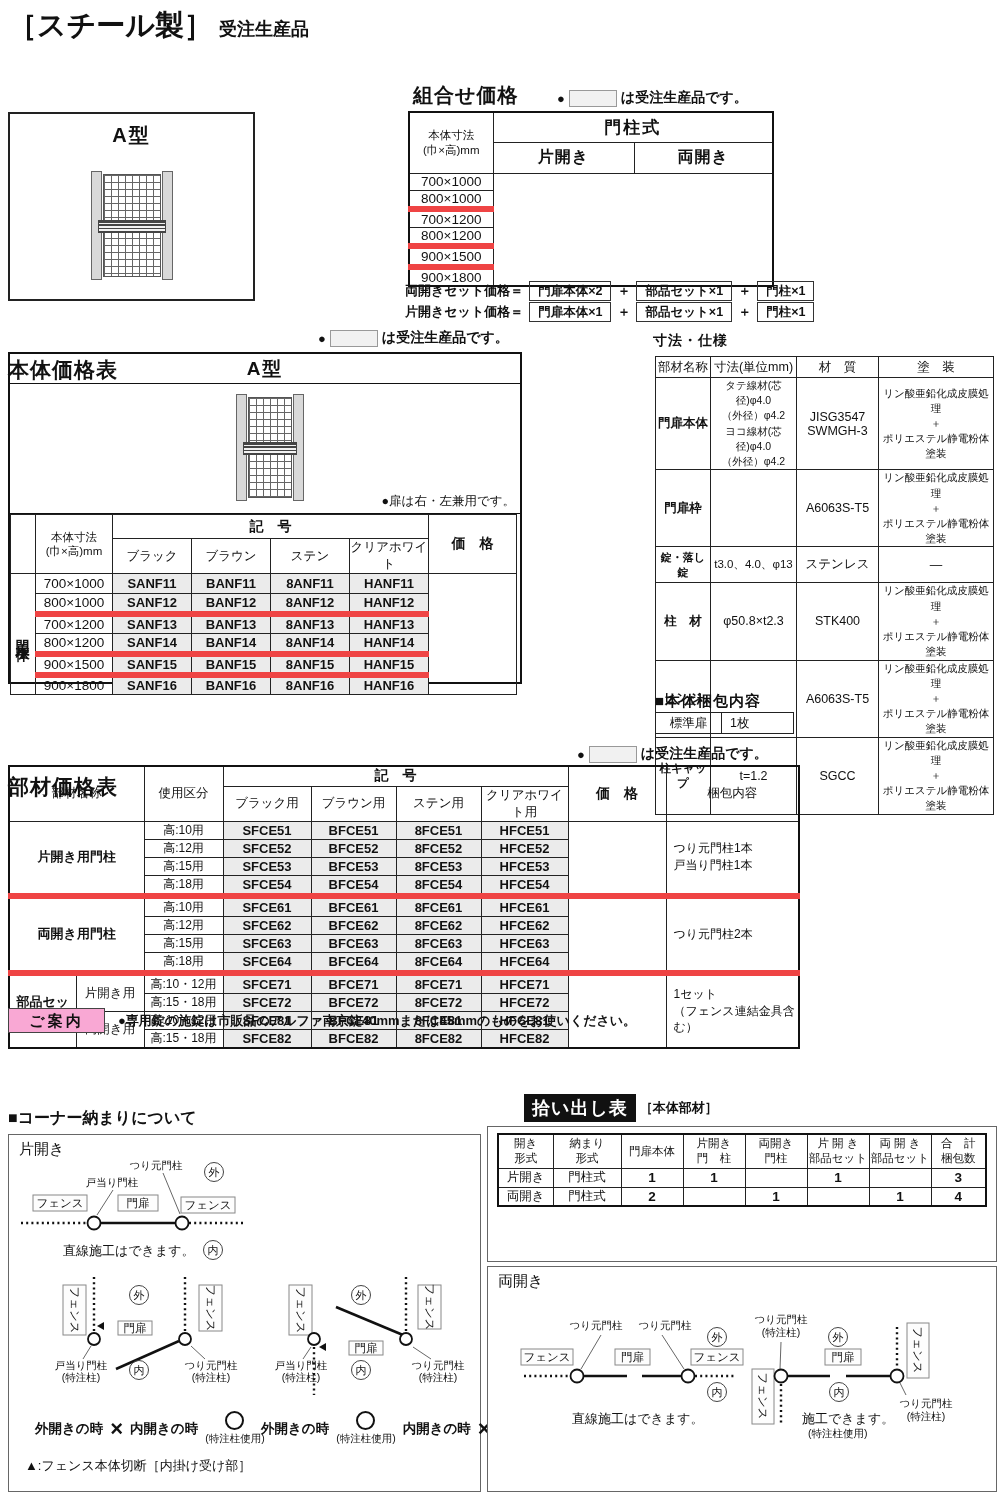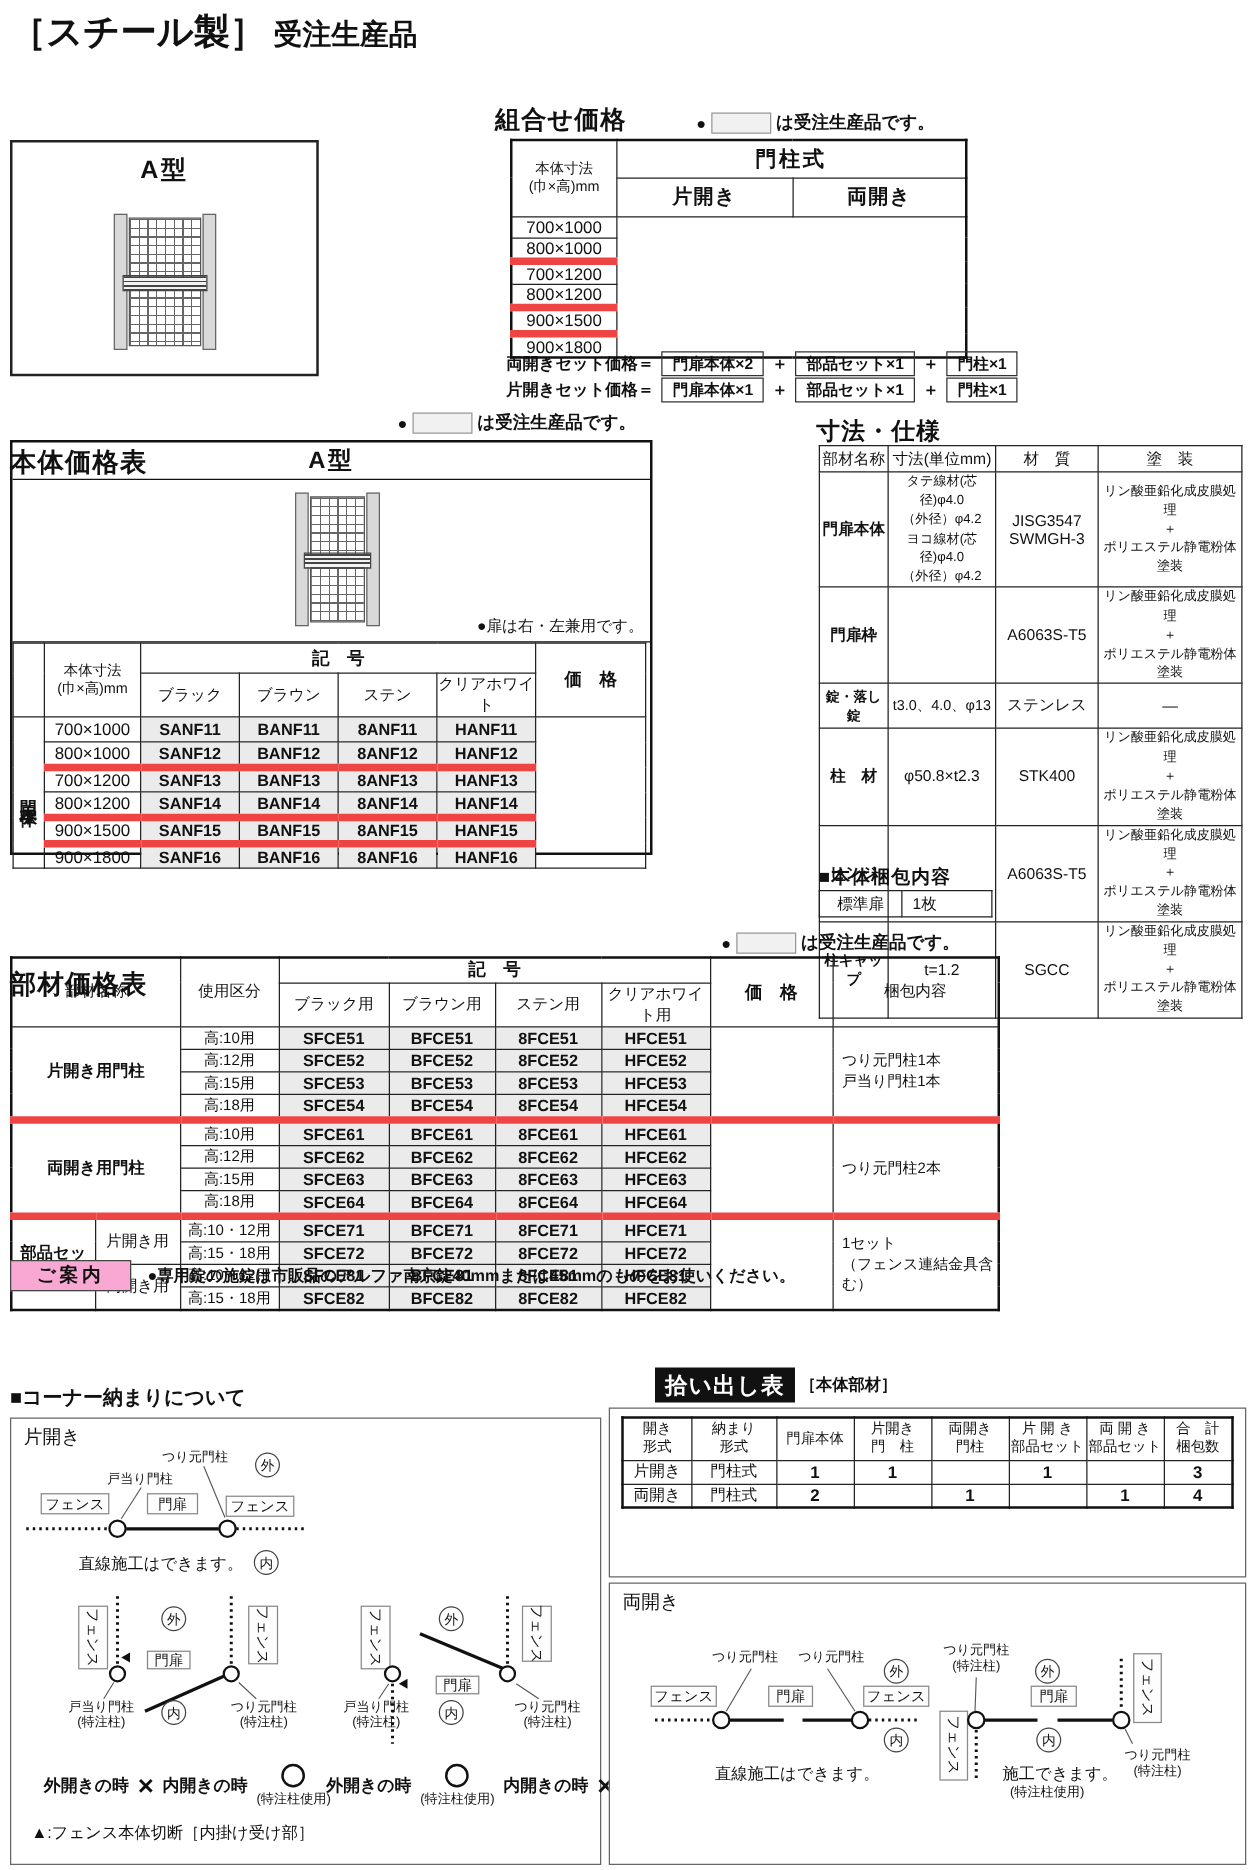--- a/index.html
+++ b/index.html
@@ -4,24 +4,24 @@
 <style>
   html,body{margin:0;padding:0;background:#fff;}
   #canvas{position:relative;width:1000px;height:1496px;background:#fff;overflow:hidden;
     font-family:"Liberation Sans","DejaVu Sans",sans-serif;color:#111;}
   .abs{position:absolute;}
   .pre{white-space:pre-line;}
   
   .pg-title{display:flex;align-items:baseline;}
   .t1{font-size:34px;font-weight:bold;letter-spacing:1px;}
   .t2{font-size:29px;font-weight:bold;}
-  .t3{font-size:23px;font-weight:bold;margin-left:6px;}
+  .t3{font-size:18px;font-weight:bold;margin-left:6px;}
   .sec-title{font-size:20px;font-weight:bold;letter-spacing:1px;}
   .sec-title.big{font-size:21px;margin-top:33px;}
-  .sec-title.mid{font-size:19px;}
+  .sec-title.mid{font-size:14px;}
   .sec-title.sm{font-size:15px;}
   
   .legend{display:flex;align-items:center;gap:4px;font-size:14px;font-weight:bold;}
   .lg-dot{font-size:13px;line-height:1;}
   .lg-swatch{width:46px;height:15px;background:#f1f1f1;border:1px solid #999;display:inline-block;}
   
   table{border-collapse:collapse;table-layout:fixed;border:2px solid #111;}
   th,td{border:1px solid #222;padding:0;overflow:hidden;text-align:center;vertical-align:middle;font-weight:normal;}
   .hsz{font-size:11.5px;line-height:1.25;}
   .hbig{font-size:17px;font-weight:bold;letter-spacing:2px;}
@@ -108,21 +108,21 @@
   <div class="abs type-box" style="left:8px;top:112px;width:243px;height:185px;">
     <div class="type-label">A型</div>
     <div class="gate" style="position:absolute;left:50%;top:55px;margin-left:-41px;width:82px;height:113px;">
       <div class="gate-rail" style="left:0;"></div>
       <div class="gate-rail" style="right:0;"></div>
       <div class="gate-mesh"></div>
       <div class="gate-band"></div>
     </div>
   </div>
 
-  <div class="abs sec-title" style="left:396px;top:82px;">組合せ価格</div>
+  <div class="abs sec-title" style="left:413px;top:82px;">組合せ価格</div>
   <div class="abs legend" style="left:557px;top:89px;">
     <span class="lg-dot">●</span>
     <span class="lg-swatch"></span>
     <span>は受注生産品です。</span>
   </div>
 
   <table class="abs" style="left:408px;top:111px;width:364px;">
     <colgroup>
         <col style="width:84px">
         <col style="width:141px">

